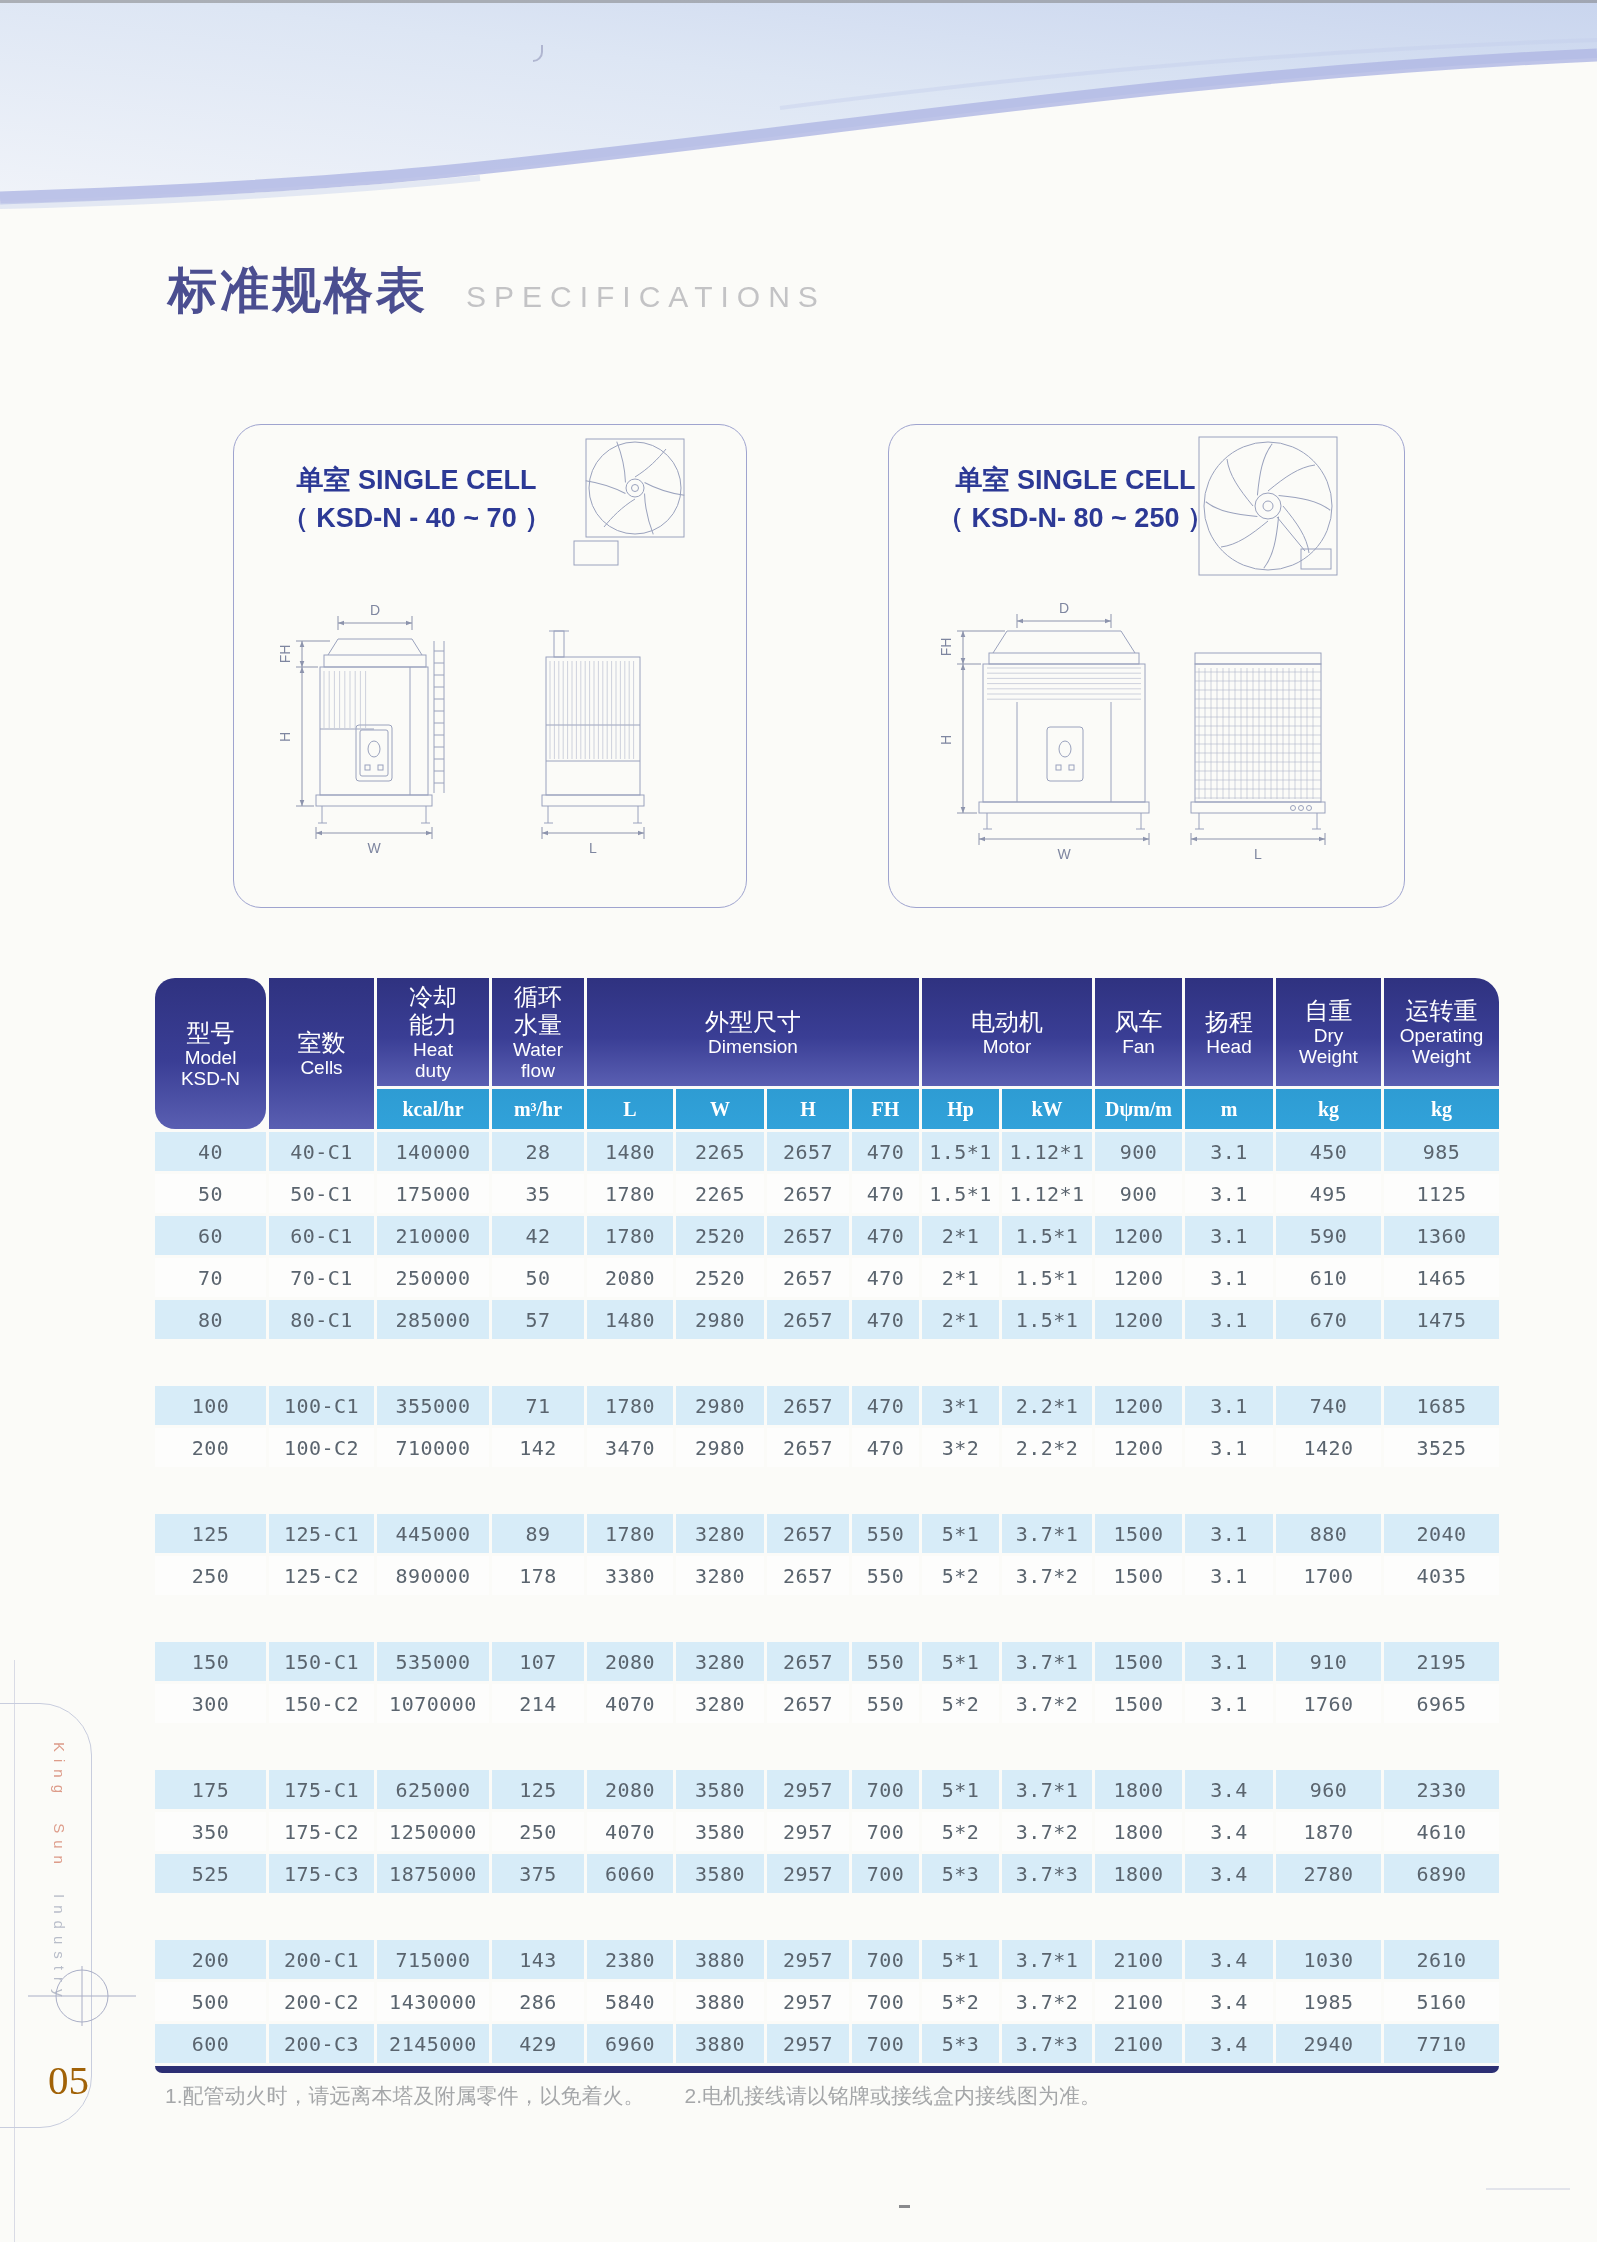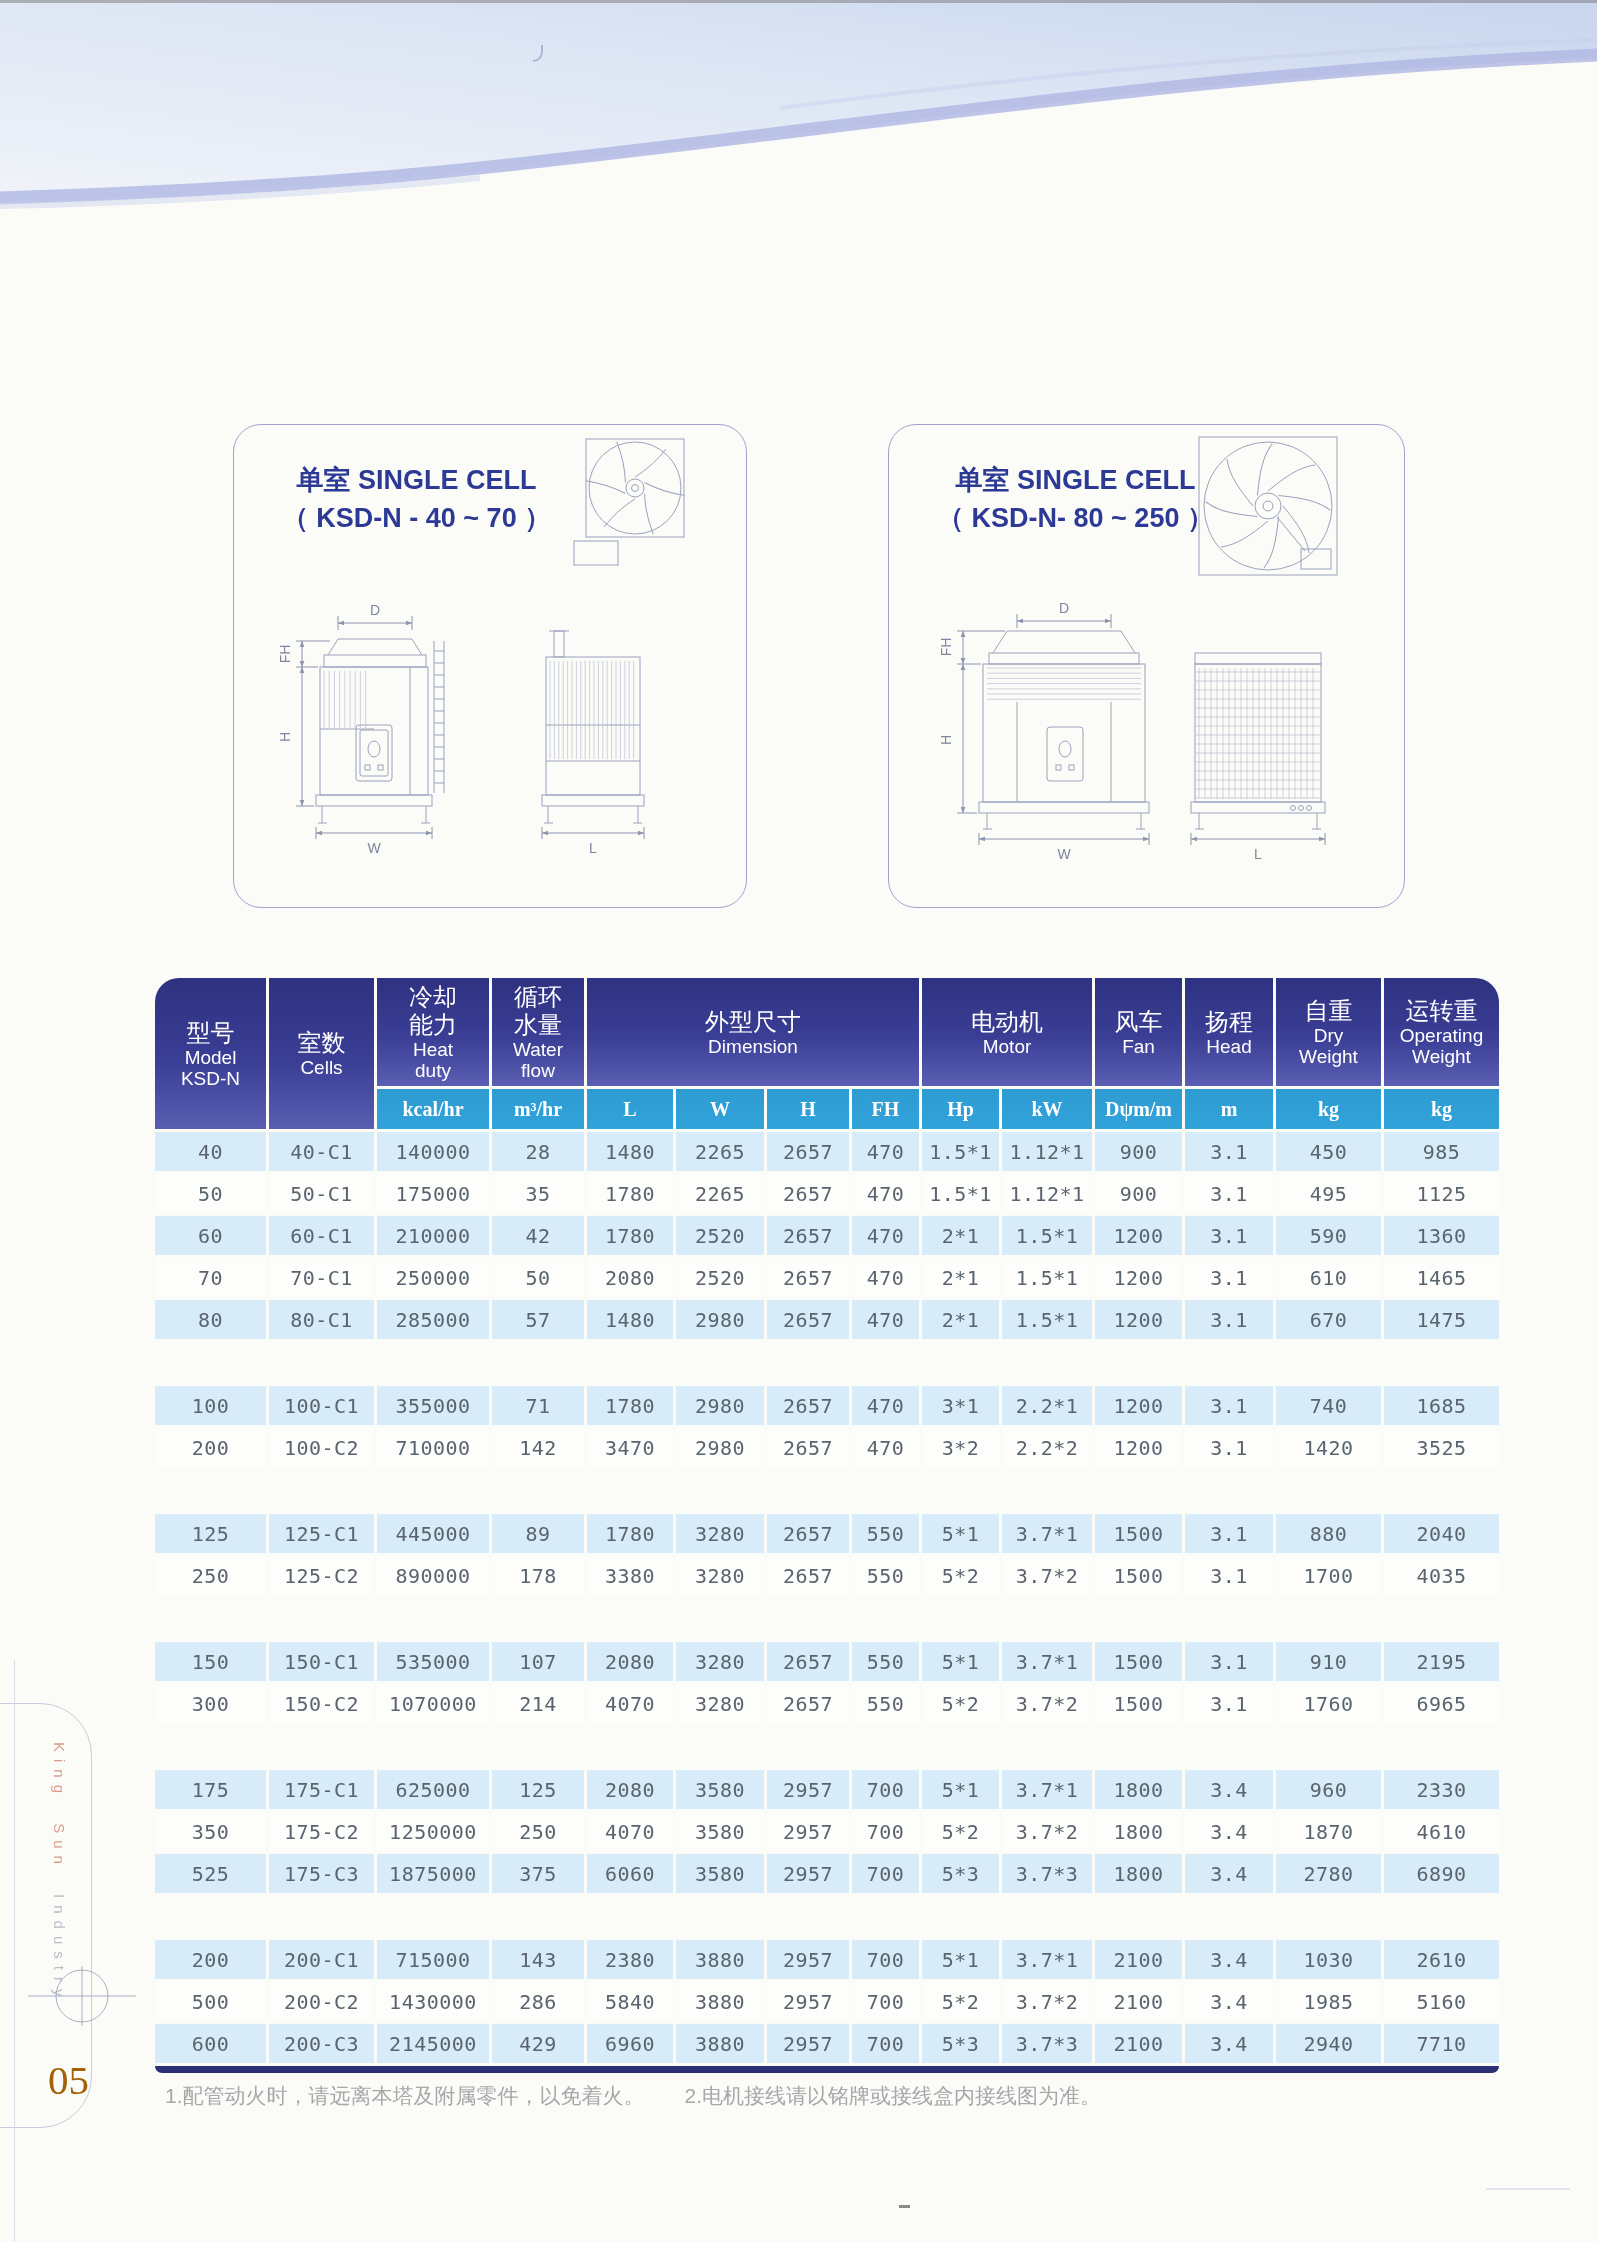--- a/index.html
+++ b/index.html
@@ -25,21 +25,21 @@
   #spec-table-mount{position:absolute;left:152px;top:975px;}
   table.spec{border-collapse:separate;border-spacing:3px 3px;table-layout:fixed;width:1310px;
              font-family:"DejaVu Sans Mono","Liberation Mono",monospace;}
   .spec th.grp{background:linear-gradient(180deg,#2f3280 0%,#3a3e95 55%,#5a5fb2 100%);
                color:#fff;font-family:"Liberation Sans",sans-serif;vertical-align:middle;
                padding:4px 2px;height:100px;font-weight:normal;}
   .spec th.grp .zh{font-size:24px;line-height:28px;}
   .spec th.grp .en{font-size:19px;line-height:21px;}
   .spec th.unit{background:linear-gradient(180deg,#2e9cd3,#31a2da);color:#fff;font-size:20px;
                 height:38px;font-weight:bold;font-family:Liberation Serif, serif;}
-  .corner-l{border-top-left-radius:24px;}
+  .corner-l{border-top-left-radius:24px;border-radius:20px;}
   .corner-r{border-top-right-radius:24px;}
   .spec td{height:37px;text-align:center;font-size:20px;color:#5a646e;letter-spacing:.5px;
            overflow:hidden;white-space:nowrap;}
   .spec tr.b td{background:#d7ecf8;}
   .spec tr.w td{background:#fdfdfc;}
   .spec tr.gap td{background:transparent;height:39px;}
   .spec tr.bar td{background:#2c2f74;height:5px;border-radius:0 0 8px 8px;}
   
   .footnotes{position:absolute;left:165px;top:2082px;display:flex;gap:40px;
              font-size:21px;color:#a5a7a9;}
@@ -74,20 +74,24 @@
     </defs>
     <path d="M0,0 H1597 V58 C1150,78 800,140 430,176 C280,190 120,197 0,201 Z" fill="url(#wash)"></path>
     <path d="M1597,55 C1150,75 800,137 430,173 C280,187 120,194 0,198" stroke="#afb7e3" stroke-width="13" fill="none" opacity="0.8"></path>
     <path d="M0,206 C150,203 330,193 480,178" stroke="#ccd5ee" stroke-width="6" opacity="0.5" fill="none"></path>
     <path d="M1597,40 C1250,52 1000,80 780,108" stroke="#c3cdea" stroke-width="4" fill="none" opacity="0.4"></path>
     <rect x="0" y="0" width="1597" height="3" fill="#777777" opacity="0.5"></rect>
   </svg>
 
   <div class="speck3"></div>
 
+  <div class="title-row">
+    <h1 class="title-zh">标准规格表</h1>
+    <span class="title-en">SPECIFICATIONS</span>
+  </div>
 
   <div class="dbox b1">
     <div class="box-title">
       <div>单室 SINGLE CELL</div>
       <div>（ KSD-N - 40 ~ 70 ）</div>
     </div>
     <svg viewBox="0 0 512 482">
       <defs>
         <marker id="arr" viewBox="0 0 10 10" refX="9" refY="5" markerWidth="7" markerHeight="7" orient="auto-start-reverse">
           <path d="M0,1.5 L9,5 L0,8.5 z" fill="#8d94ad"></path>

